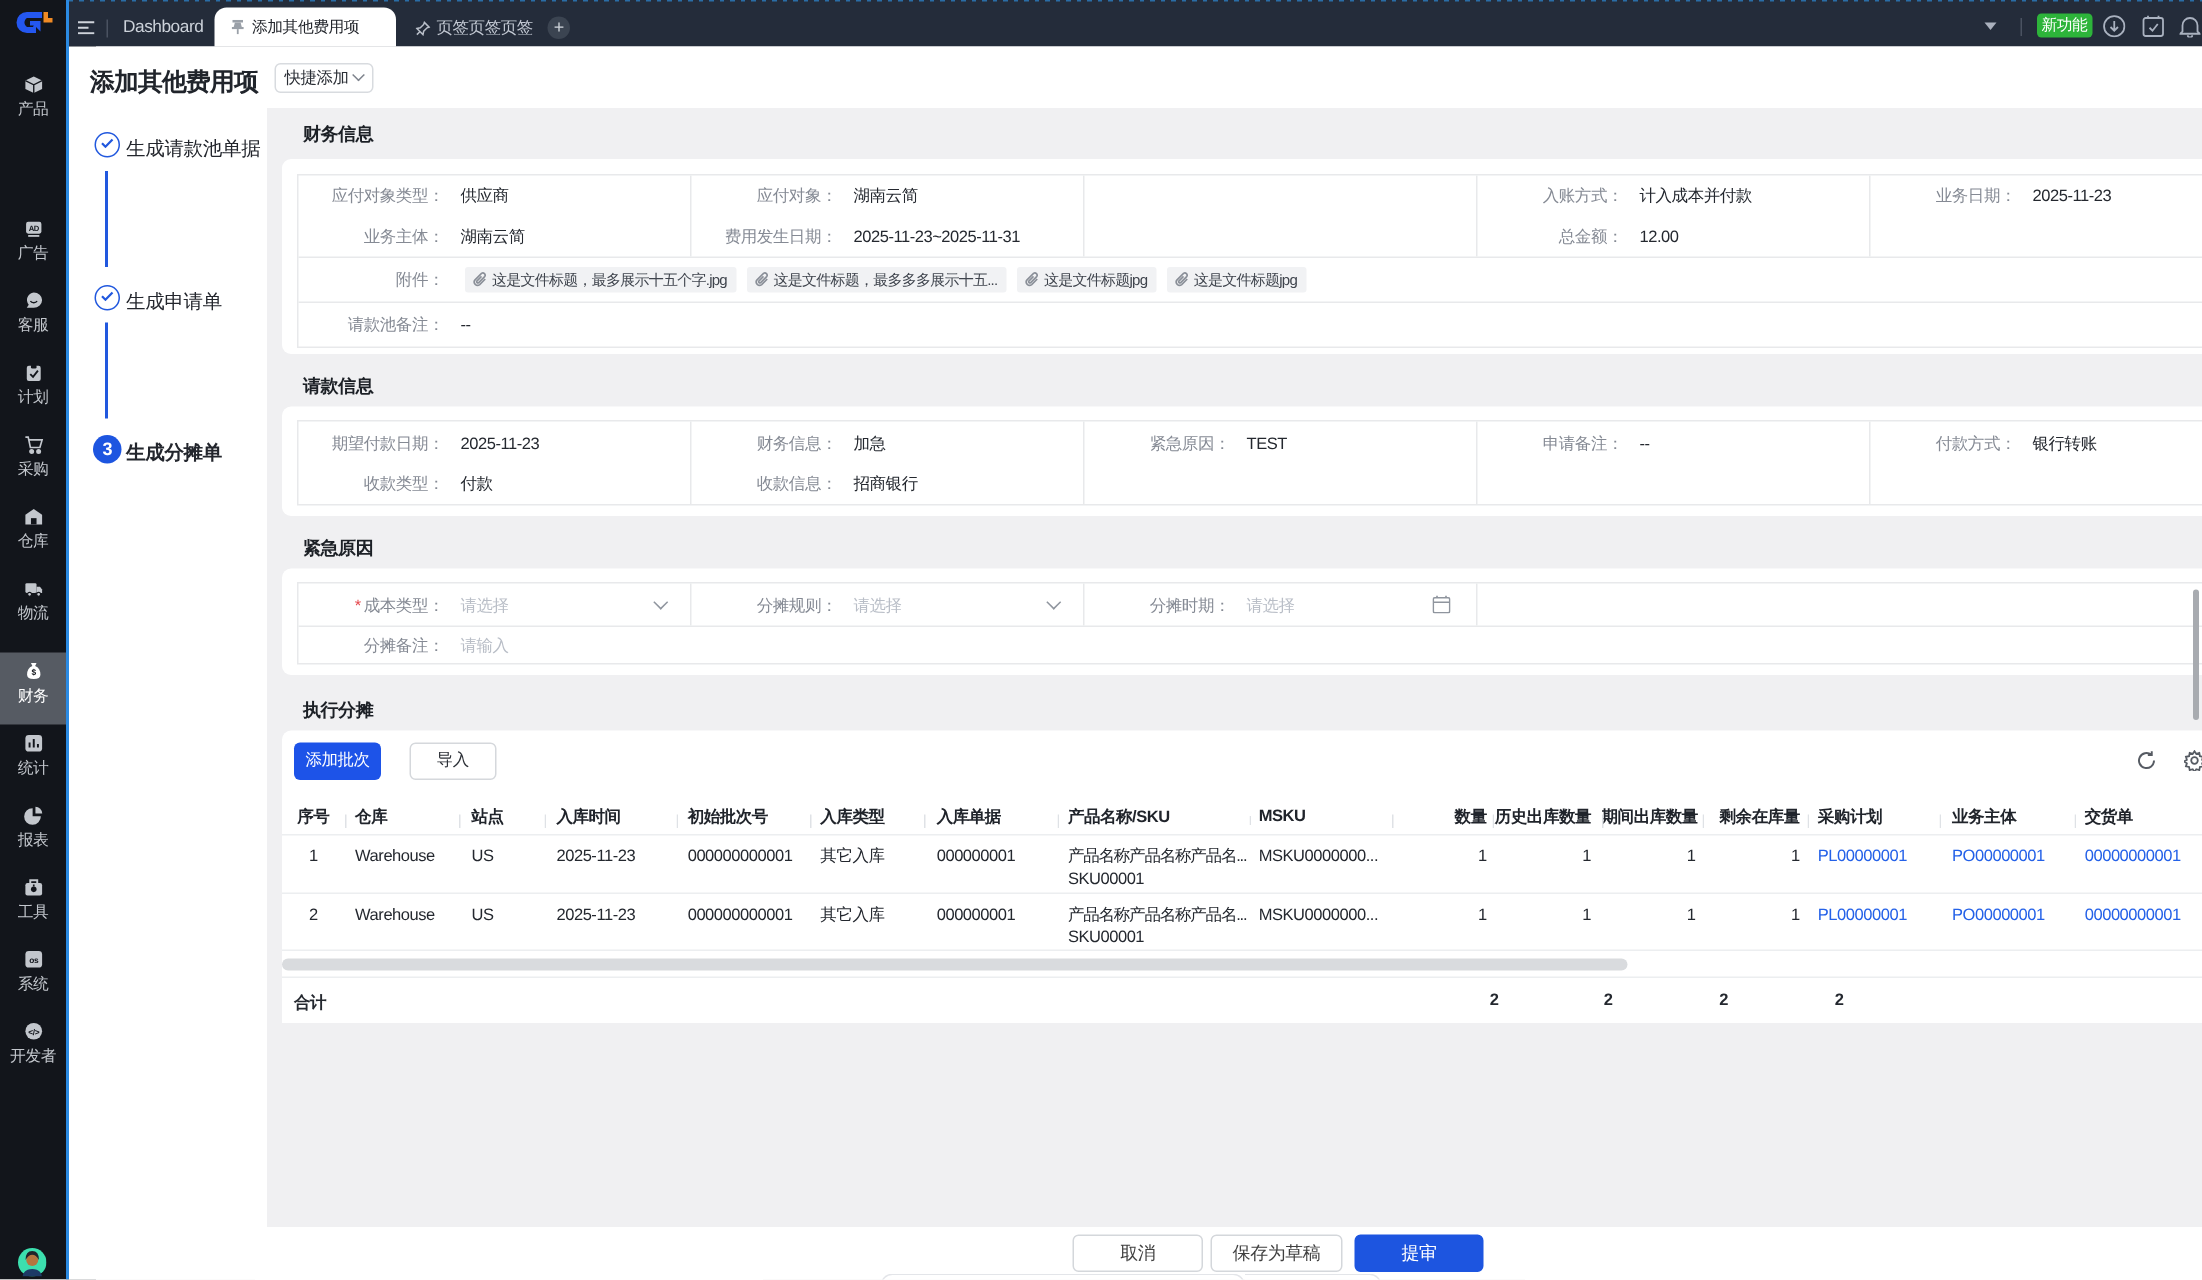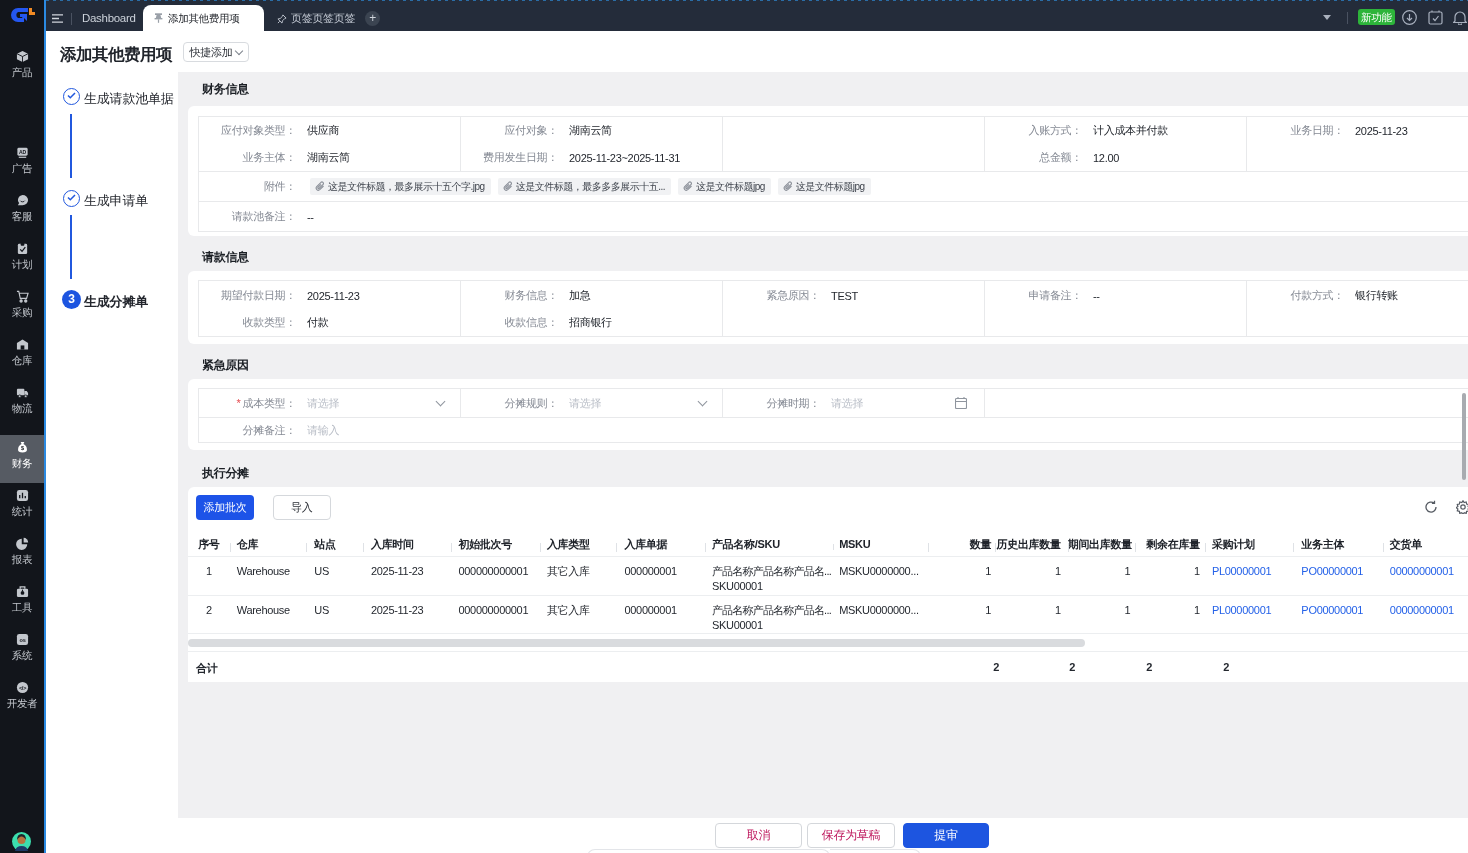--- a/index.html
+++ b/index.html
@@ -60,21 +60,21 @@
 
 .radio-on { display:inline-block; width:14px; height:14px; border-radius:50%; border:4.5px solid #1d55e0; background:#fff; vertical-align:-3px; margin-right:4px; }
 .radio-off { display:inline-block; width:14px; height:14px; border-radius:50%; border:1px solid #c6cad0; background:#fff; vertical-align:-3px; margin-right:4px; }
 
 .trow { display:flex; } .trow > div { white-space:nowrap; overflow:hidden; } .drow > div { padding-top:7px; line-height:15px; }
 .hcell { position:relative; font-weight:bold; color:#20242b; }
 .hsep::before { content:""; position:absolute; left:0; top:6px; width:1px; height:12px; background:#dfe2e6; }
 .lnk { color:#2461e8; }
 
 #footer { position:absolute; left:46px; top:818px; width:1422px; height:35px; background:#fff; }
-.fbtn { position:absolute; top:5px; height:25px; border:1px solid #d4d7db; border-radius:4px; background:#fff; font-size:12px; color:#be185d; text-align:center; line-height:23px; }
+.fbtn { position:absolute; top:5px; height:25px; border:1px solid #d4d7db; border-radius:4px; background:#fff; font-size:12px; color:#404040; text-align:center; line-height:23px; }
 #vscroll { position:absolute; left:1462px; top:393px; width:4px; height:87px; background:#a8abb0; border-radius:2px; z-index:60; }
 </style>
 </head>
 <body>
 
 <div id="sidebar">
   <svg id="logo" width="30" height="20" viewBox="0 0 30 20">
     <path d="M21 3 L11 3 A7 7 0 0 0 11 17 L17 17 L17 13 L20 16 L20 9 L13 9 L13 12 L15.5 12 L15 13 L11 13 A3.5 3.5 0 0 1 11 7 L21 7 Z" fill="#2457f0"></path>
     <path d="M22 3 h3 v4 h3 v3 h-6 z" fill="#f08a24"></path>
   </svg>

